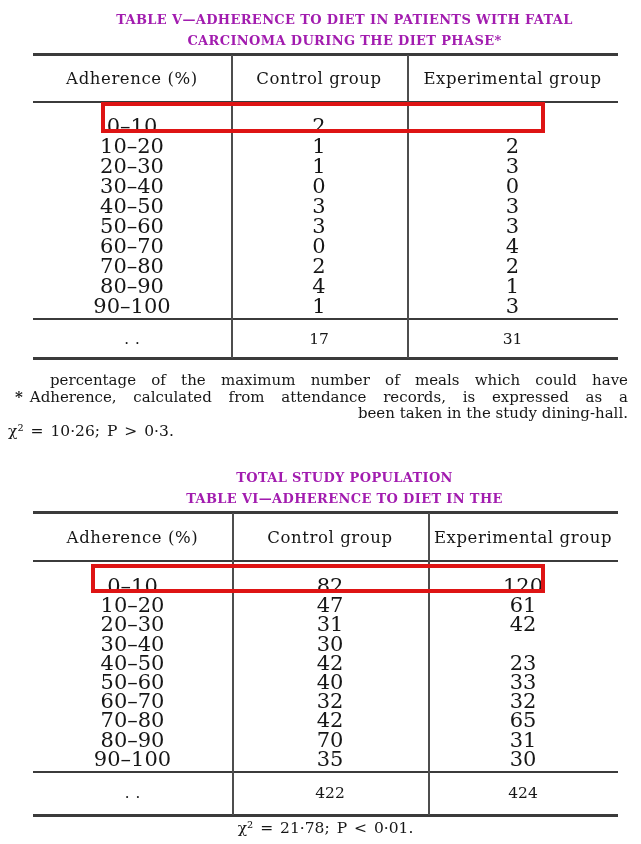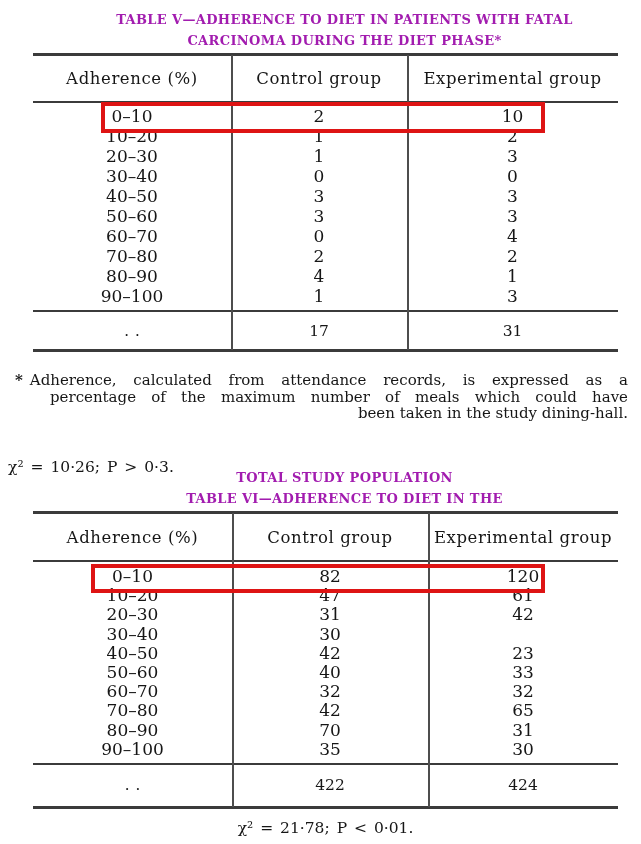--- a/index.html
+++ b/index.html
@@ -39,21 +39,21 @@
     height:50px;
     border-top:3px solid var(--rule);
     border-bottom:2px solid var(--rule);
     font-size:16.5px;letter-spacing:0.6px;
   }
   .cols-vi .thead{height:51px;}
   .cell{
     display:flex;align-items:center;justify-content:center;
     text-align:center;
   }
-  .tbody{font-size:17px;}
+  .tbody{font-size:21px;margin-top:8px;}
   .cols-v .tbody{padding:3px 0 4px;}
   .cols-vi .tbody{padding:4px 0 5px;}
   .cols-v .trow{height:20px;}
   .cols-vi .trow{height:19.2px;}
   .total{
     height:42px;
     border-top:2px solid var(--rule);
     border-bottom:3px solid var(--rule);
     font-size:15.5px;
   }
@@ -75,21 +75,21 @@
     font-size:15px;line-height:16.5px;
   }
   .fn-j{text-align:justify;text-align-last:justify;}
   .fn-ind{padding-left:35px;text-align:right;}
   .fn-marker{font-weight:bold;padding-right:7px;}
   .statline{
     position:absolute;
     font-size:15.5px;line-height:20px;
     word-spacing:2px;
   }
-  .statline-left{left:8px;top:421px;margin-top:36px;}
+  .statline-left{left:8px;top:421px;}
   .statline-center{left:33px;top:818px;width:585px;text-align:center;}
 </style>
 </head>
 <body>
 
 <div class="page">
 
   <div class="ttl" style="top:9px">
     <div>TABLE V—ADHERENCE TO DIET IN PATIENTS WITH FATAL</div>
     <div>CARCINOMA DURING THE DIET PHASE*</div>
@@ -102,21 +102,20 @@
     <div class="thead grid3">
       <div class="cell">Adherence (%)</div>
       <div class="cell">Control group</div>
       <div class="cell">Experimental group</div>
     </div>
 
     <div class="tbody">
         <div class="trow grid3">
           <div class="cell">0–10</div>
           <div class="cell">2</div>
-          <div class="cell">10</div>
         </div>
         <div class="trow grid3">
           <div class="cell">10–20</div>
           <div class="cell">1</div>
           <div class="cell">2</div>
         </div>
         <div class="trow grid3">
           <div class="cell">20–30</div>
           <div class="cell">1</div>
           <div class="cell">3</div>
@@ -161,22 +160,22 @@
     <div class="total grid3">
       <div class="cell dots">..</div>
       <div class="cell">17</div>
       <div class="cell">31</div>
     </div>
 
     <div class="redbox" style="left:68px;top:49px;width:444px;height:31px"></div>
   </div>
 
   <div class="footnote">
+    <div class="fn-j fn-ind">percentage of the maximum number of meals which could have</div>
     <div class="fn-j"><span class="fn-marker">*</span><span>Adherence, calculated from attendance records, is expressed as a</span></div>
-    <div class="fn-j fn-ind">percentage of the maximum number of meals which could have</div>
     <div class="fn-ind">been taken in the study dining-hall.</div>
   </div>
   <div class="statline statline-left">χ² = 10·26; P &gt; 0·3.</div>
 
   <div class="ttl" style="top:467px">
     <div>TOTAL STUDY POPULATION</div>
     <div>TABLE VI—ADHERENCE TO DIET IN THE</div>
   </div>
 
   <div class="dtable cols-vi" style="top:511px">

